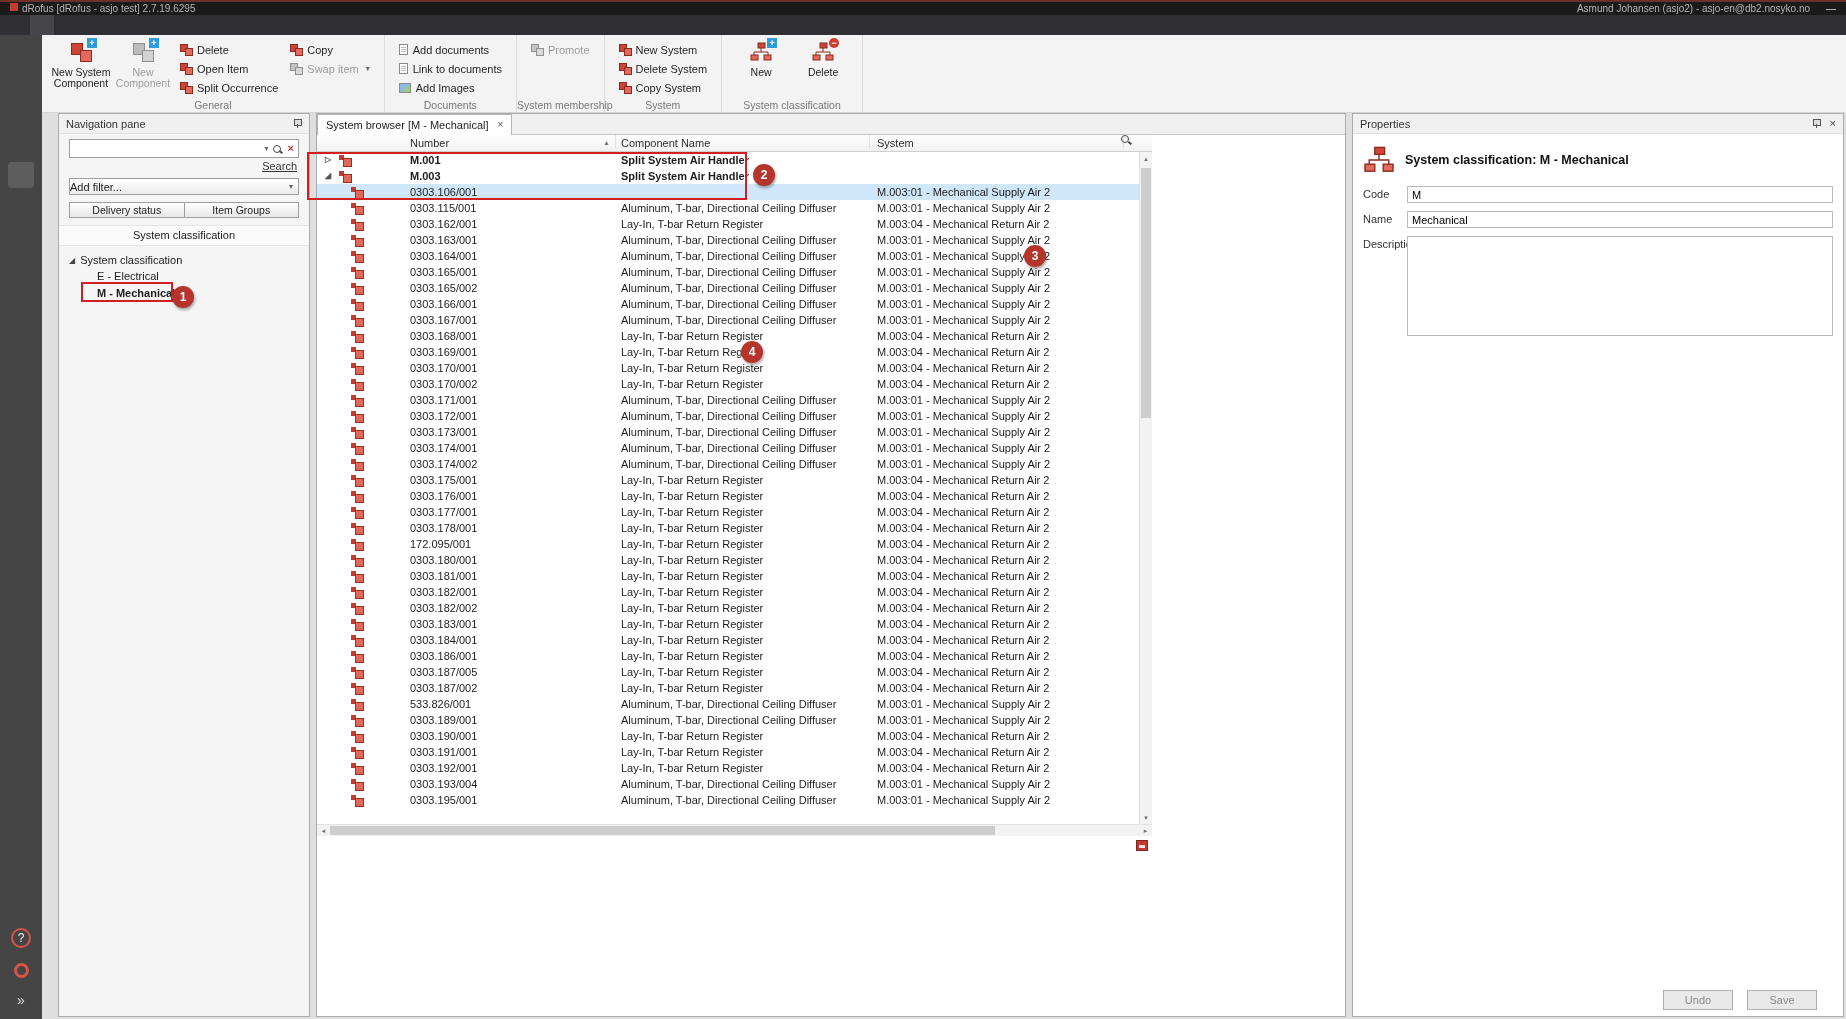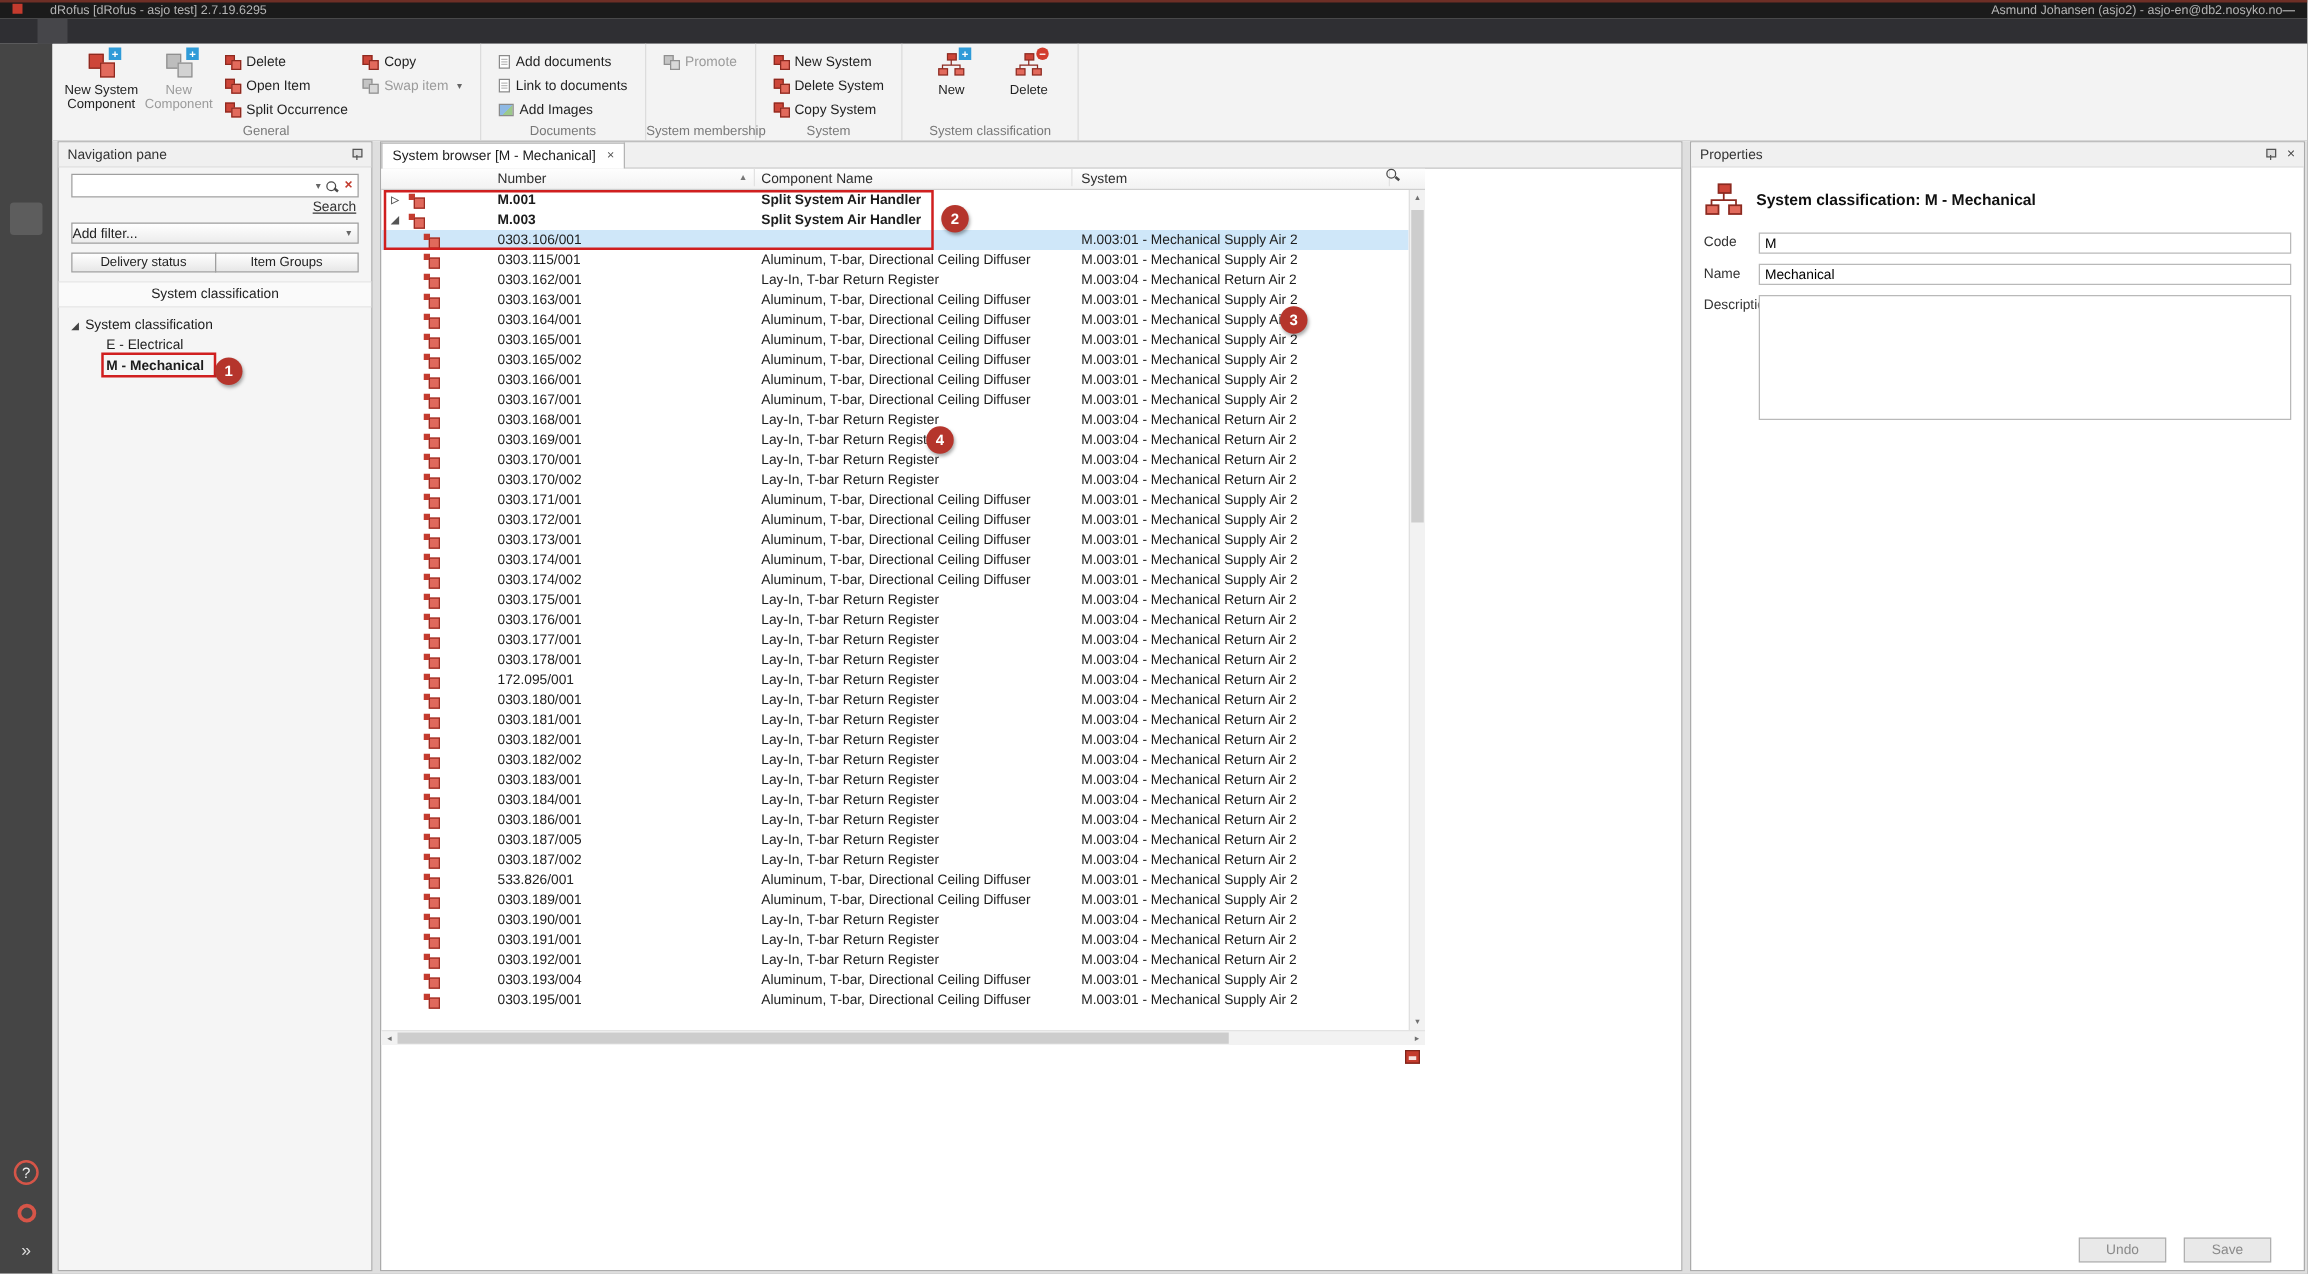--- a/index.html
+++ b/index.html
@@ -1,23 +1,23 @@
 <!DOCTYPE html>
 <html><head>
 <meta charset="utf-8">
 <style>
   *{box-sizing:border-box;margin:0;padding:0}
   html,body{background:#888}
   #app{position:relative;width:1846px;height:1019px;background:#fff;font-family:"Liberation Sans",sans-serif;overflow:hidden;cursor:default}
 
   
   .titlebar{height:15px;background:#1b1b1b;border-top:2px solid #6e2f26;color:#b5b5b5;font-size:10px;display:flex;align-items:center;justify-content:space-between;padding:0 10px}
-  .tb-left{display:flex;gap:22px}
+  .tb-left{display:flex;gap:4px}
   .tb-appicon{width:8px;height:8px;background:#c43b2e}
-  .tb-right{display:flex;align-items:center;}
+  .tb-right{display:flex;align-items:center;gap:16px}
   .win-min{color:#ddd;font-size:10px}
 
   
   .menubar{height:20px;background:#2f2f33;display:flex;align-items:stretch;padding-left:6px}
   .menutab{color:#e4e4e4;font-size:11.5px;line-height:20px;padding:0 12px}
   .menutab.active{background:#46464a}
 
   
   .body{display:flex;height:984px}
 
@@ -58,21 +58,21 @@
   .cubes-sm{position:relative;width:12px;height:11px;flex:0 0 12px}
   .cubes-sm::before{content:"";position:absolute;left:0;top:0;width:6px;height:6px;background:#cd4538;border:1px solid #8c2a20}
   .cubes-sm::after{content:"";position:absolute;left:5px;top:4px;width:6px;height:6px;background:#e26a5c;border:1px solid #8c2a20}
   .cubes-sm.gray::before{background:#c4c4c4;border-color:#909090}
   .cubes-sm.gray::after{background:#d8d8d8;border-color:#909090}
   .doc-ic{width:9px;height:11px;border:1px solid #8a8a8a;background:#fff;flex:0 0 9px;position:relative}
   .doc-ic::after{content:"";position:absolute;left:1px;top:2px;right:1px;height:1px;background:#bbb;box-shadow:0 2px 0 #bbb,0 4px 0 #bbb}
   .img-ic{width:12px;height:10px;border:1px solid #8a8a8a;background:linear-gradient(135deg,#8fb9e4 55%,#9cc98b 55%);flex:0 0 12px}
 
   
-  .workspace{flex:1;background:#dfdfdf;display:flex;gap:6px;padding:0 2px 2px 4px;min-height:0}
+  .workspace{flex:1;background:#dfdfdf;display:flex;gap:6px;padding:0 2px 2px 16px;min-height:0}
   .panel{border:1px solid #ababab}
 
   
   .navpane{width:252px;flex:0 0 252px;background:#f5f5f5;display:flex;flex-direction:column}
   .pane-head{height:20px;flex:0 0 20px;display:flex;align-items:center;justify-content:space-between;padding:0 7px;font-size:11px;color:#333;border-bottom:1px solid #e0e0e0;background:#f0f0f0}
   .head-icons{display:flex;gap:9px;align-items:center}
   .pin{width:9px;height:11px;position:relative}
   .pin::before{content:"";position:absolute;left:1px;top:1px;width:6px;height:5px;border:1px solid #555;background:#ddd}
   .pin::after{content:"";position:absolute;left:4px;top:6px;width:1px;height:4px;background:#555}
   .close-x{color:#444;font-size:11px;line-height:11px}

